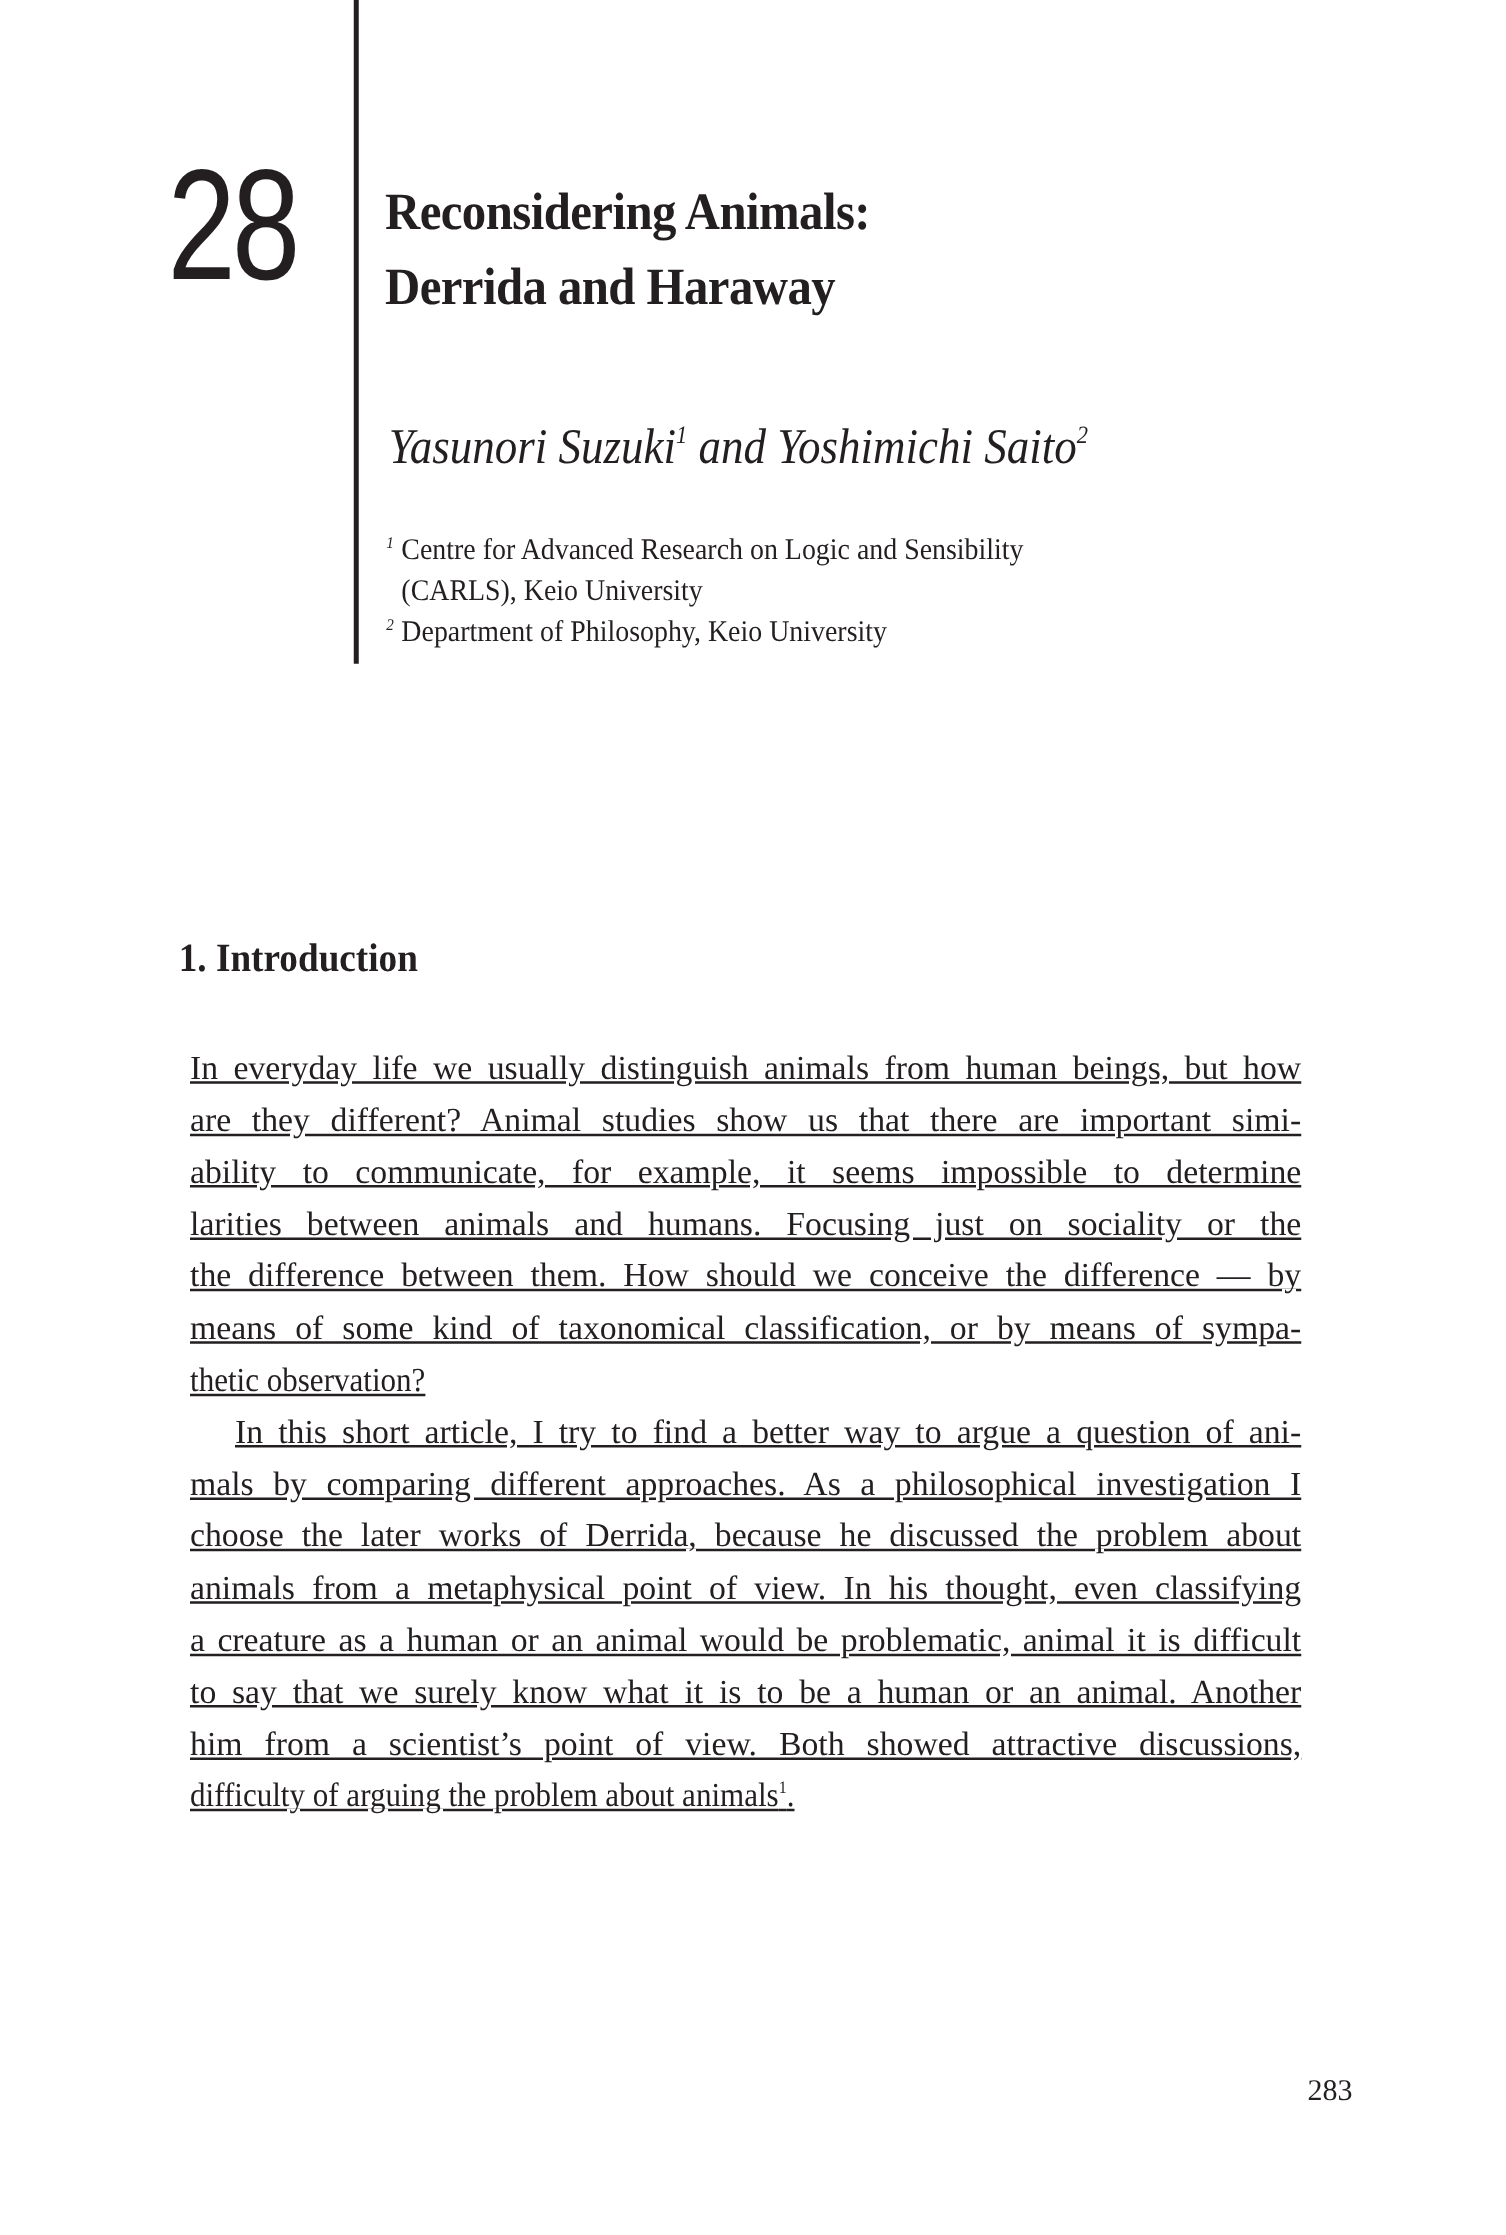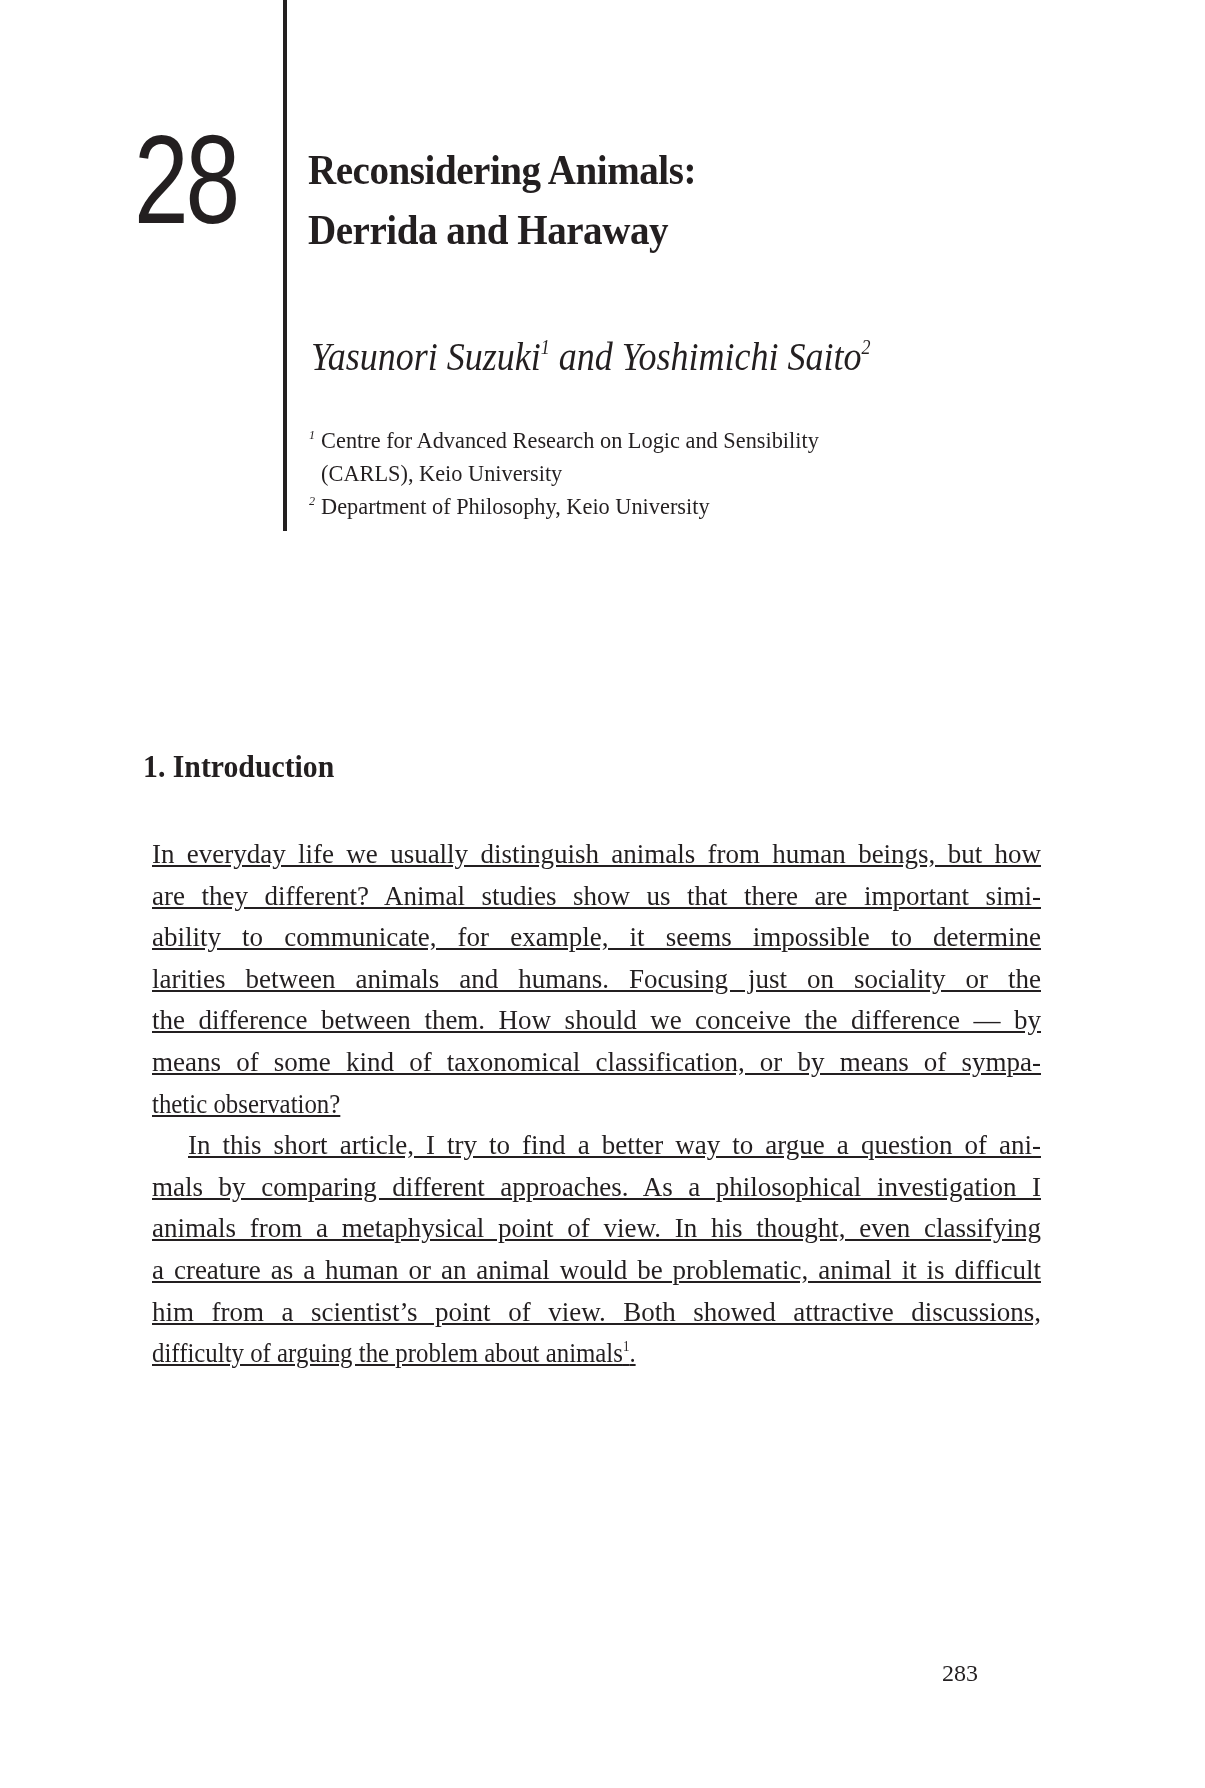--- a/index.html
+++ b/index.html
@@ -118,21 +118,21 @@
     }
     .body-text .line.last { text-align-last: left; }
     .body-text .line.indent { padding-left: 36px; }
     .body-text sup {
       font-size: 14px;
       vertical-align: 11px;
       line-height: 0;
     }
 
     .page-number {
-      left: 942px;
+      left: 1046px;
       top: 1659px;
       font-size: 24px;
       line-height: 28px;
       white-space: nowrap;
     }
   </style>
 </head>
 <body>
 
 <div class="abs chapter-rule"></div>
@@ -166,20 +166,22 @@
     <span class="line">ability to communicate, for example, it seems impossible to determine</span>
     <span class="line">larities between animals and humans. Focusing just on sociality or the</span>
     <span class="line">the difference between them. How should we conceive the difference — by</span>
     <span class="line">means of some kind of taxonomical classification, or by means of sympa-</span>
     <span class="line last" style="transform: scaleX(0.92); transform-origin: left top;">thetic observation?</span>
   </div>
 
   <div>
     <span class="line indent">In this short article, I try to find a better way to argue a question of ani-</span>
     <span class="line">mals by comparing different approaches. As a philosophical investigation I</span>
+    <span class="line">choose the later works of Derrida, because he discussed the problem about</span>
     <span class="line">animals from a metaphysical point of view. In his thought, even classifying</span>
     <span class="line">a creature as a human or an animal would be problematic, animal it is difficult</span>
+    <span class="line">to say that we surely know what it is to be a human or an animal. Another</span>
     <span class="line">him from a scientist’s point of view. Both showed attractive discussions,</span>
     <span class="line last" style="transform: scaleX(0.92); transform-origin: left top;"><span>difficulty of arguing the problem about animals</span><sup>1</sup><span>.</span></span>
   </div>
 </div>
 
 <div class="abs page-number">283</div>
 
 </body></html>

